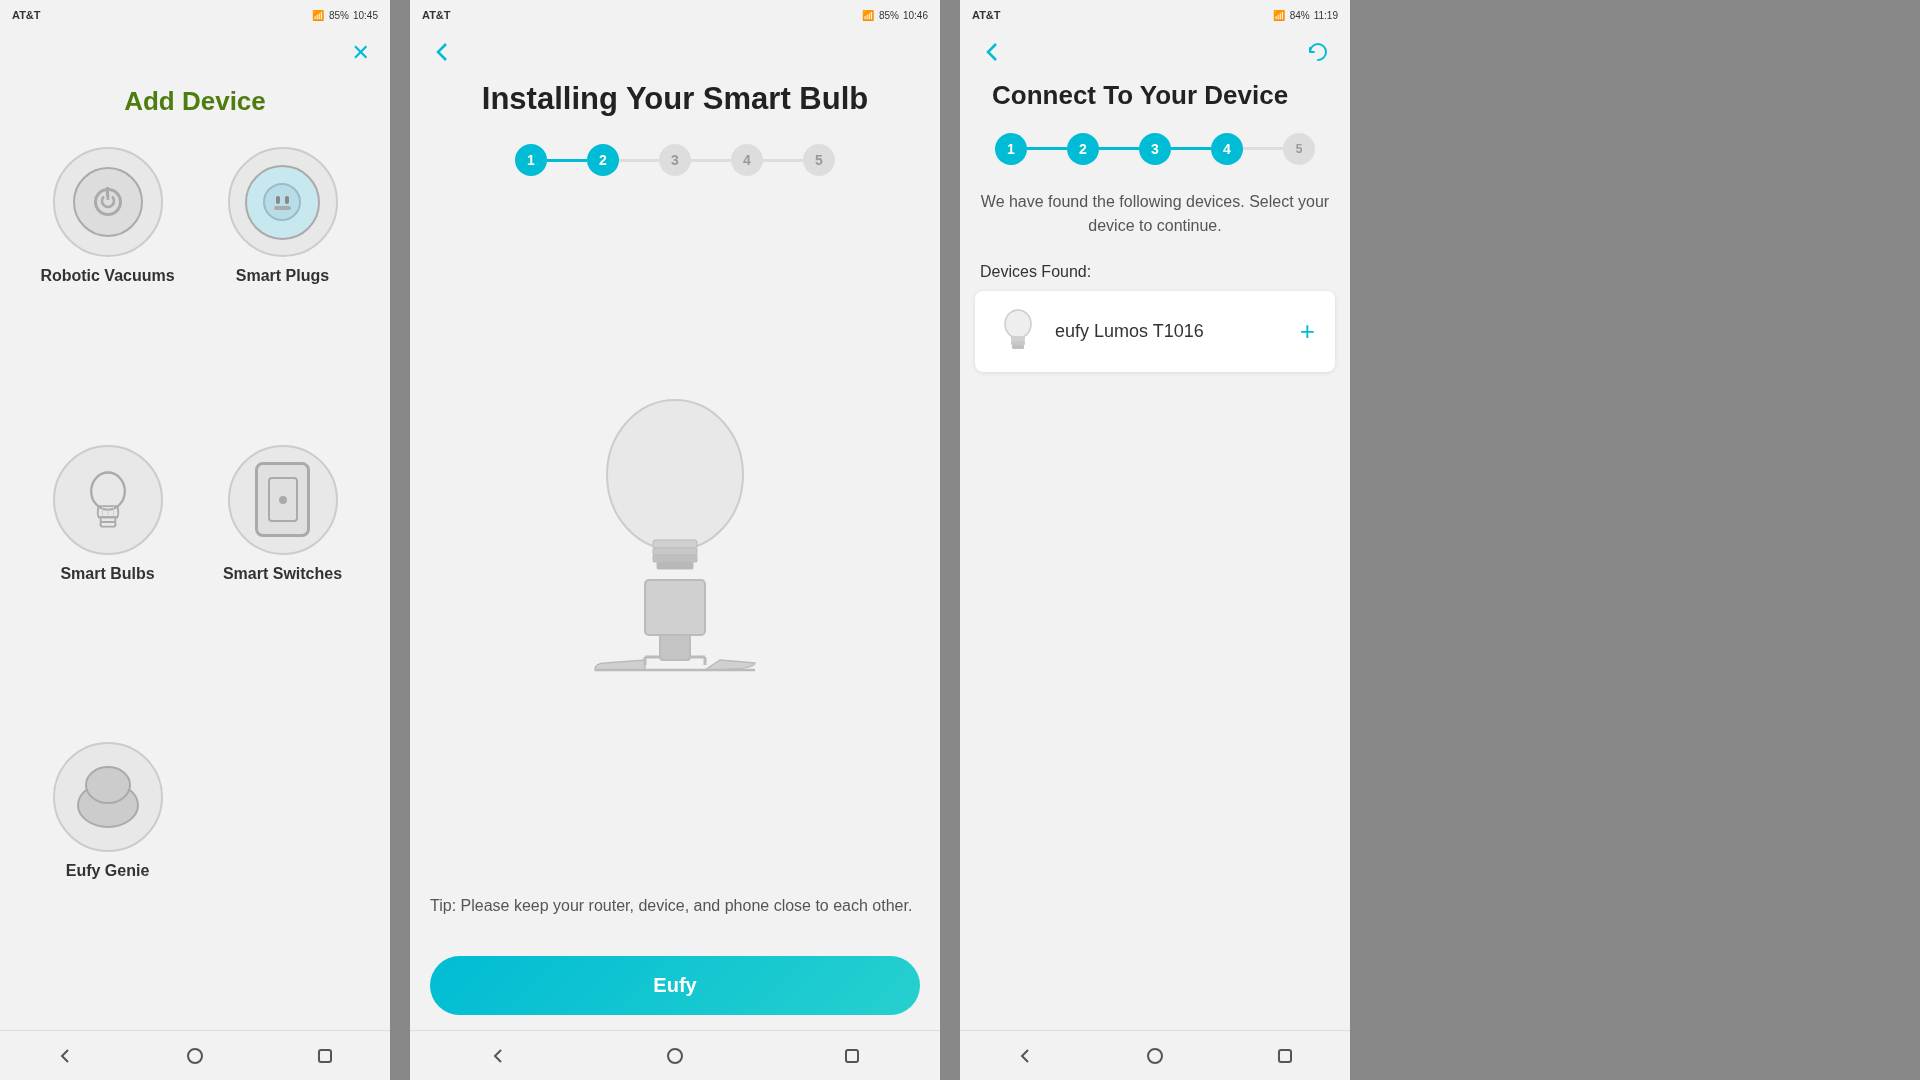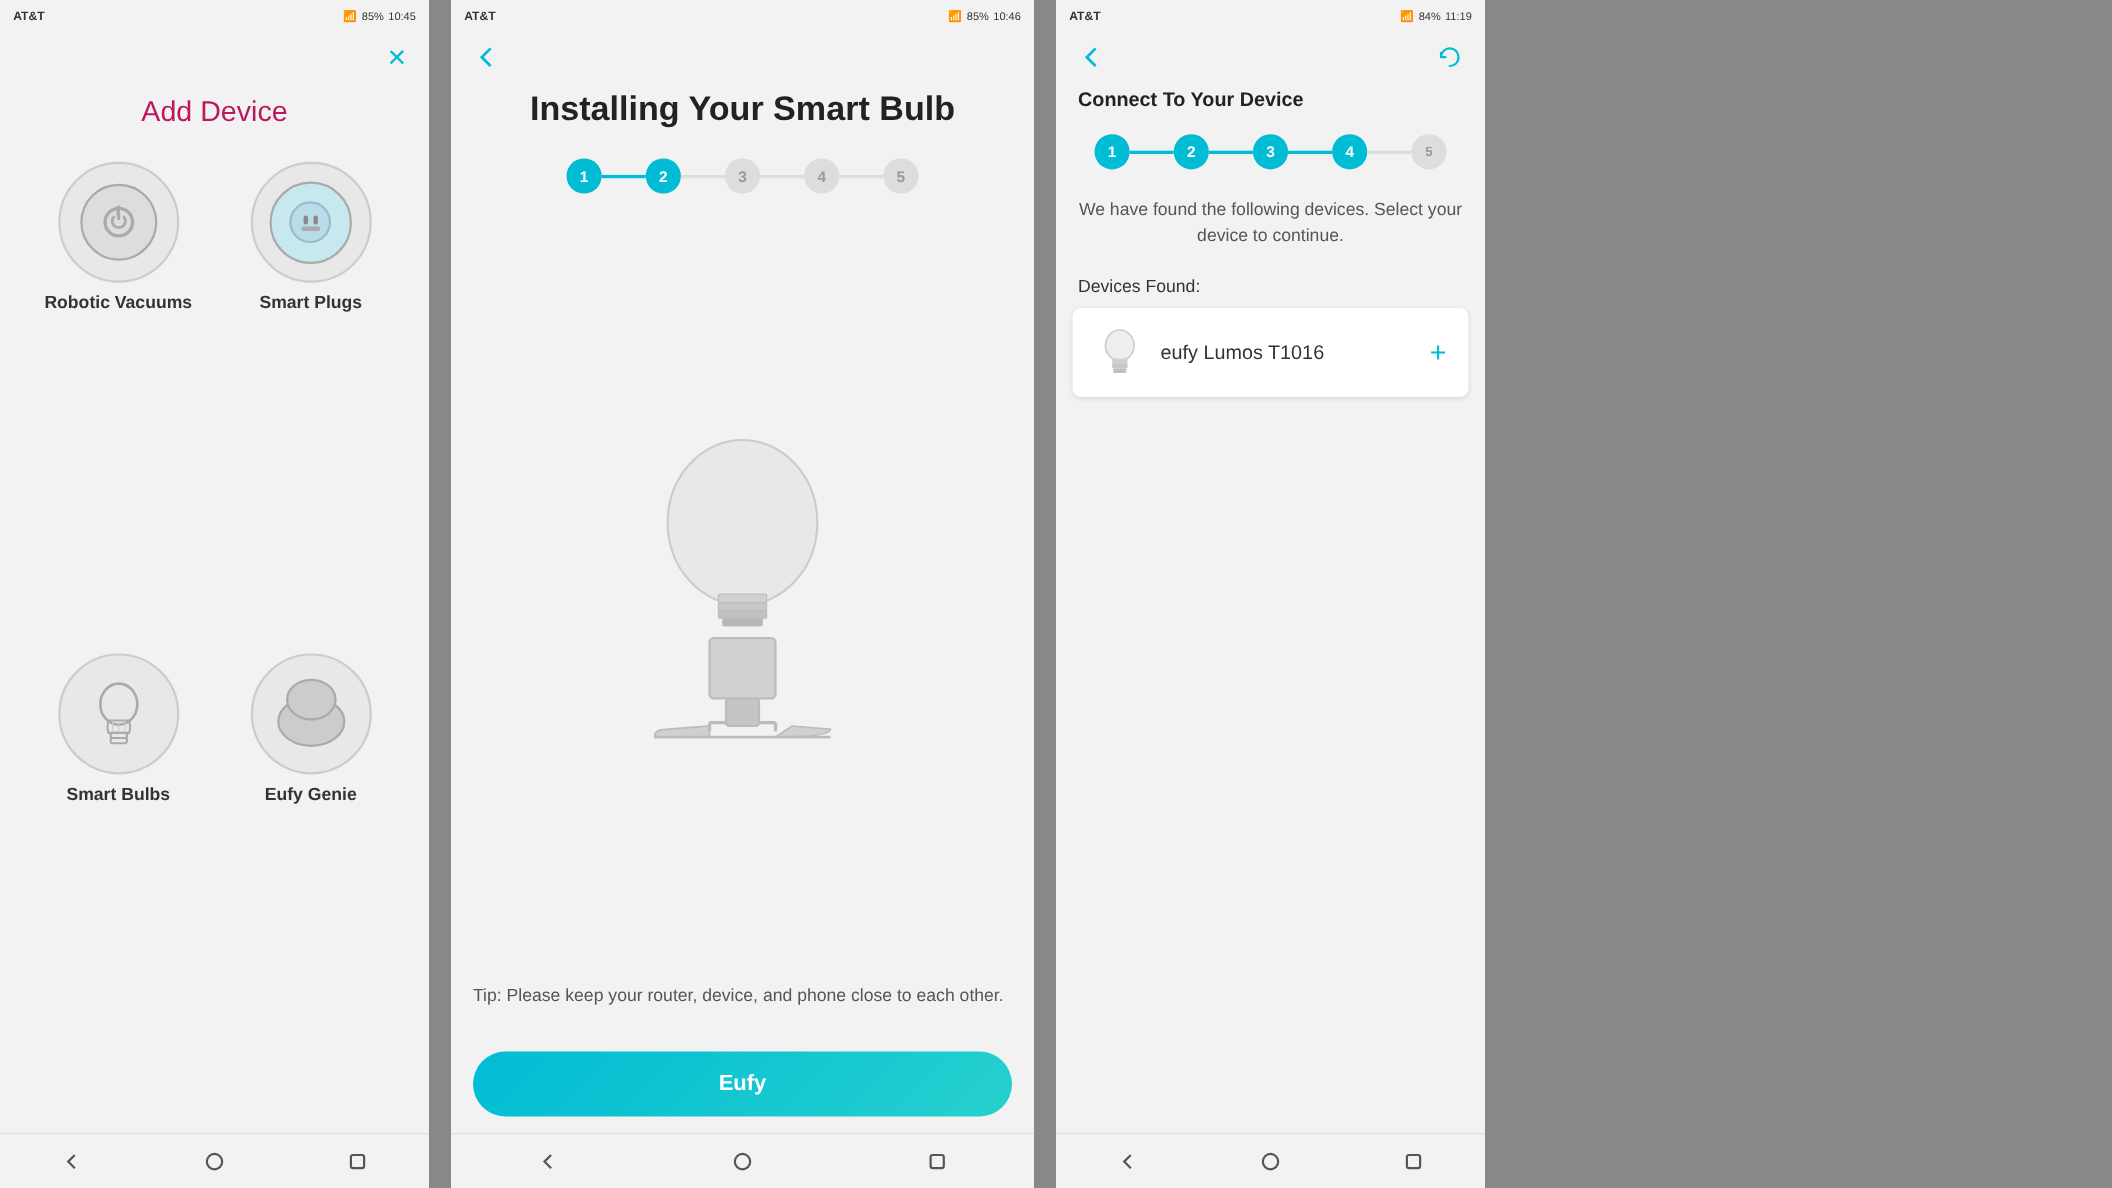--- a/index.html
+++ b/index.html
@@ -81,22 +81,22 @@
       padding: 10px 20px;
       position: relative;
     }
     .close-btn {
       color: #00BCD4;
       font-size: 22px;
       cursor: pointer;
     }
     .screen1-title {
       font-size: 26px;
-      font-weight: 400;
-      color: #be185d;
+      font-weight: 700;
+      color: #4d7c0f;
       text-align: center;
       padding: 10px 0 20px;
     }
     .device-grid {
       display: grid;
       grid-template-columns: 1fr 1fr;
       gap: 20px;
       padding: 10px 30px;
       flex: 1;
     }
@@ -276,24 +276,24 @@
       display: flex;
       align-items: center;
       justify-content: space-between;
       padding: 10px 20px;
     }
     .refresh-icon {
       color: #00BCD4;
       font-size: 20px;
     }
     .screen3-title {
-      font-size: 18px;
+      font-size: 26px;
       font-weight: 700;
       color: #222;
-      padding: 5px 20px 15px;
+      padding: 5px 32px 15px;
       line-height: 1.3;
     }
 
     
     .progress-steps-3 {
       display: flex;
       align-items: center;
       justify-content: center;
       padding: 5px 10px 15px;
       gap: 0;
@@ -411,20 +411,30 @@
           <rect x="22" y="56" width="16" height="5" rx="2" fill="none" stroke="#aaa" stroke-width="2"></rect>
           <rect x="22" y="61" width="16" height="5" rx="2" fill="none" stroke="#aaa" stroke-width="2"></rect>
           <line x1="24" y1="44" x2="24" y2="55" stroke="#ccc" stroke-width="1"></line>
           <line x1="30" y1="44" x2="30" y2="55" stroke="#ccc" stroke-width="1"></line>
           <line x1="36" y1="44" x2="36" y2="55" stroke="#ccc" stroke-width="1"></line>
         </svg>
       </div>
       <span class="device-label">Smart Bulbs</span>
     </div>
 
+    <div class="device-item">
+      <div class="device-icon-circle">
+        <div class="switch-rect">
+          <div class="switch-inner-rect">
+            <div class="switch-dot"></div>
+          </div>
+        </div>
+      </div>
+      <span class="device-label">Smart Switches</span>
+    </div>
 
     <div class="device-item">
       <div class="device-icon-circle">
         <svg width="80" height="65" viewBox="0 0 80 65">
           <ellipse cx="40" cy="40" rx="30" ry="22" fill="#ccc" stroke="#aaa" stroke-width="2"></ellipse>
           <ellipse cx="40" cy="20" rx="22" ry="18" fill="#ccc" stroke="#aaa" stroke-width="2"></ellipse>
         </svg>
       </div>
       <span class="device-label">Eufy Genie</span>
     </div>

